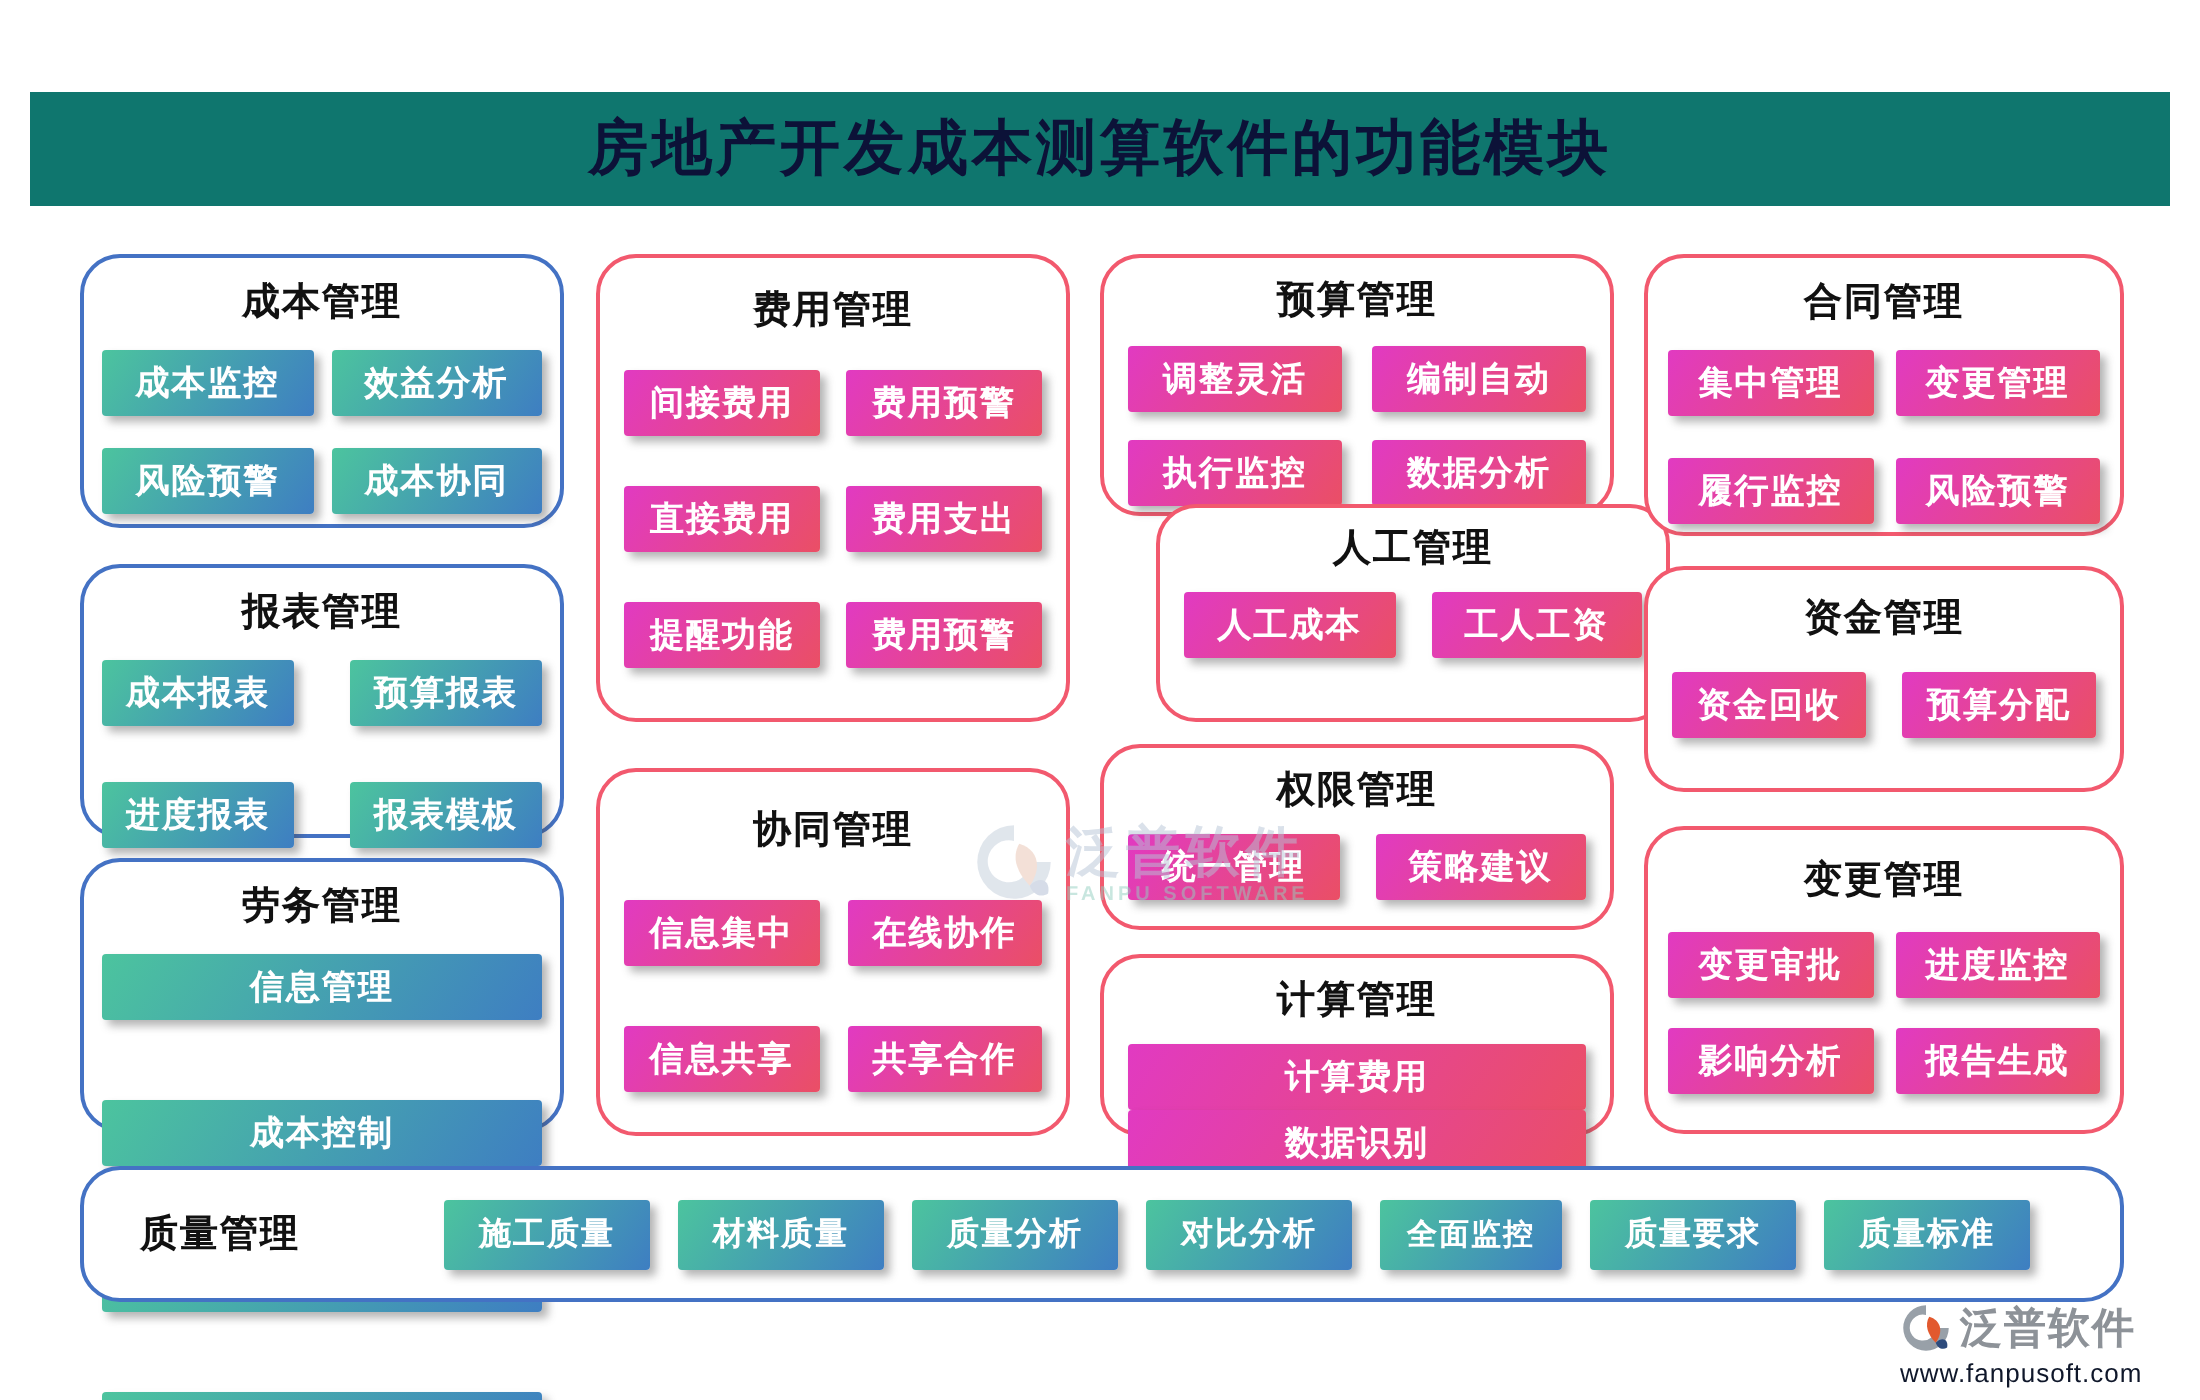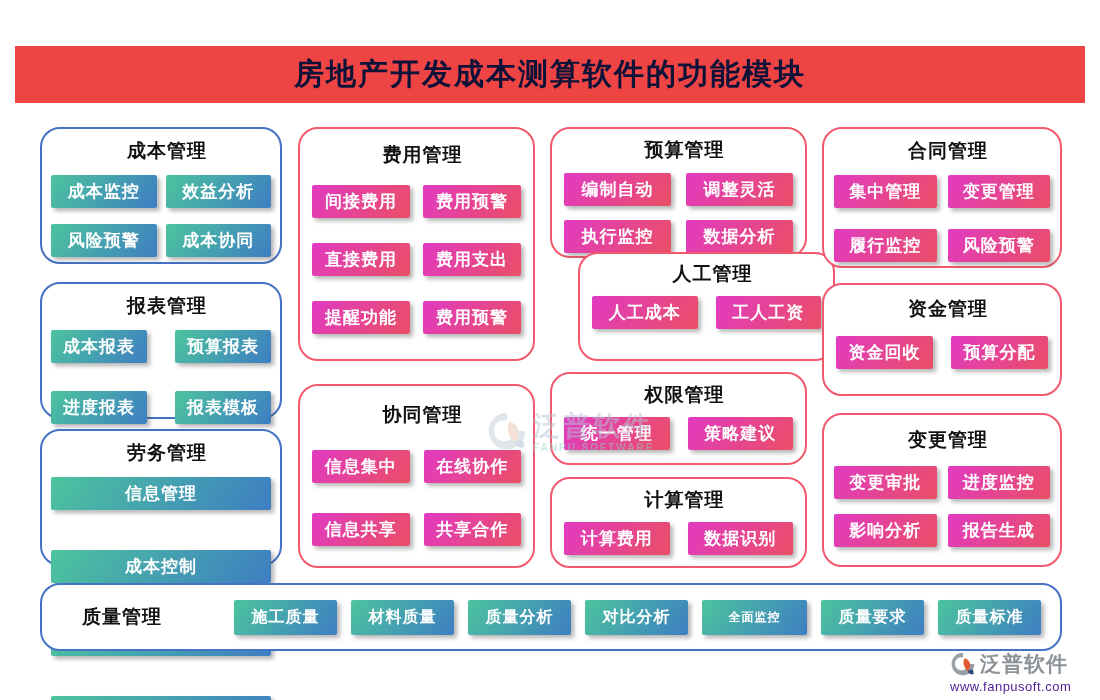--- a/index.html
+++ b/index.html
@@ -1,42 +1,42 @@
 <!DOCTYPE html>
 <html><head>
 <meta charset="utf-8">
 <style>
   html,body{margin:0;padding:0;background:#ffffff;}
   body{font-family:"Liberation Sans","DejaVu Sans",sans-serif;}
   .stage{position:relative;width:1100px;height:700px;background:#fff;overflow:hidden;}
 
   .header-bar{position:absolute;left:15px;top:46px;width:1070px;height:57px;
-    background:#ef4444;display:flex;align-items:center;justify-content:center;z-index:1;}
+    background:#0f766e;display:flex;align-items:center;justify-content:center;z-index:1;}
   .header-bar .title{font-size:30px;font-weight:700;color:#0C1238;letter-spacing:2px;}
 
   .card{position:absolute;background:#fff;border:2px solid #4472C4;border-radius:20px;
     box-sizing:border-box;z-index:2;}
   .card.p{border-color:#F2596E;}
-  .ct{font-weight:700;font-size:19px;color:#111;text-align:center;letter-spacing:1px;padding-left:12px;}
+  .ct{font-weight:700;font-size:19px;color:#111;text-align:center;letter-spacing:1px;}
   .grid{display:grid;}
   .chip{display:flex;align-items:center;justify-content:center;color:#fff;font-weight:700;
     font-size:17px;height:33px;border-radius:2px;letter-spacing:1px;
     box-shadow:3px 3px 4px rgba(70,70,70,.40);}
   .chip.t{background:linear-gradient(125deg,#4CC49E 0%,#3E7EC2 100%);}
   .chip.m{background:linear-gradient(125deg,#E13AC2 0%,#EA4F65 100%);}
 
   .watermark{position:absolute;left:486px;top:410px;z-index:6;opacity:.5;
     display:flex;align-items:flex-start;gap:5px;pointer-events:none;}
   .wm-brand{font-size:27px;font-weight:700;color:#B6C4D6;letter-spacing:3px;line-height:1.2;}
   .wm-sub{font-size:10px;font-weight:700;color:#93CFC0;letter-spacing:2px;}
 
   .footer{position:absolute;right:14px;bottom:6px;z-index:3;width:136px;}
   .f-row{display:flex;align-items:center;gap:4px;}
   .f-brand{font-size:21px;font-weight:700;color:#8D9298;letter-spacing:1px;}
-  .f-url{font-size:13px;color:#4c1d95;margin-top:1px;letter-spacing:.5px;}
+  .f-url{font-size:13px;color:#0f172a;margin-top:1px;letter-spacing:.5px;}
 </style>
 </head>
 <body>
 
 <div class="stage">
 
   <div class="header-bar">
     <div class="title">房地产开发成本测算软件的功能模块</div>
   </div>
 
@@ -88,22 +88,22 @@
       <div class="chip m">信息集中</div>
       <div class="chip m">在线协作</div>
       <div class="chip m">信息共享</div>
       <div class="chip m">共享合作</div>
     </div>
   </div>
 
   <div class="card p" style="left:550px;top:127px;width:257px;height:131px;">
     <div class="ct" style="margin-top:8px">预算管理</div>
     <div class="grid" style="grid-template-columns:1fr 1fr;column-gap:15px;row-gap:14px;padding:10px 12px 0;">
+      <div class="chip m">调整灵活</div>
       <div class="chip m">编制自动</div>
-      <div class="chip m">调整灵活</div>
       <div class="chip m">执行监控</div>
       <div class="chip m">数据分析</div>
     </div>
   </div>
 
   <div class="card p" style="left:550px;top:252px;width:257px;height:109px;margin-left:28px;">
     <div class="ct" style="margin-top:7px">人工管理</div>
     <div class="grid" style="grid-template-columns:1fr 1fr;column-gap:18px;padding:9px 12px 0;">
       <div class="chip m">人工成本</div>
       <div class="chip m">工人工资</div>
@@ -113,21 +113,21 @@
   <div class="card p" style="left:550px;top:372px;width:257px;height:93px;">
     <div class="ct" style="margin-top:8px">权限管理</div>
     <div class="grid" style="grid-template-columns:1fr 1fr;column-gap:18px;padding:9px 12px 0;">
       <div class="chip m">统一管理</div>
       <div class="chip m">策略建议</div>
     </div>
   </div>
 
   <div class="card p" style="left:550px;top:477px;width:257px;height:91px;">
     <div class="ct" style="margin-top:8px">计算管理</div>
-    <div class="grid" style="grid-template-columns:1fr 1fr;column-gap:18px;padding:9px 12px 0;">
+    <div class="grid" style="grid-template-columns:1fr;column-gap:18px;padding:9px 12px 0;">
       <div class="chip m">计算费用</div>
       <div class="chip m">数据识别</div>
     </div>
   </div>
 
   <div class="card p" style="left:822px;top:127px;width:240px;height:141px;">
     <div class="ct" style="margin-top:9px">合同管理</div>
     <div class="grid" style="grid-template-columns:1fr 1fr;column-gap:11px;row-gap:21px;padding:11px 10px 0;">
       <div class="chip m">集中管理</div>
       <div class="chip m">变更管理</div>
@@ -154,21 +154,21 @@
     </div>
   </div>
 
   <div class="card" style="left:40px;top:583px;width:1022px;height:68px;display:flex;align-items:center;padding-left:28px;">
     <div class="ct" style="width:152px;text-align:left">质量管理</div>
     <div style="display:flex;gap:14px;">
       <div class="chip t" style="width:103px;height:35px;font-size:16px">施工质量</div>
       <div class="chip t" style="width:103px;height:35px;font-size:16px">材料质量</div>
       <div class="chip t" style="width:103px;height:35px;font-size:16px">质量分析</div>
       <div class="chip t" style="width:103px;height:35px;font-size:16px">对比分析</div>
-      <div class="chip t" style="width:105px;height:35px;font-size:12px">全面监控</div>
+      <div class="chip t" style="width:91px;height:35px;font-size:15px">全面监控</div>
       <div class="chip t" style="width:103px;height:35px;font-size:16px">质量要求</div>
       <div class="chip t" style="width:103px;height:35px;font-size:16px">质量标准</div>
     </div>
   </div>
 
   <div class="watermark">
     <svg width="42" height="42" viewBox="0 0 32 32">
       <path d="M16 2 A14 14 0 1 0 30 16 L22 16 A8 8 0 1 1 16 8 Z" fill="#C3CEDB"></path>
       <path d="M18 9 C25 11 27 18 22 25 C17 20 15 14 18 9 Z" fill="#E8C2B0"></path>
       <path d="M22 25 C26 21 30 23 29 28 C26 30 23 28 22 25 Z" fill="#AEBBD2"></path>

